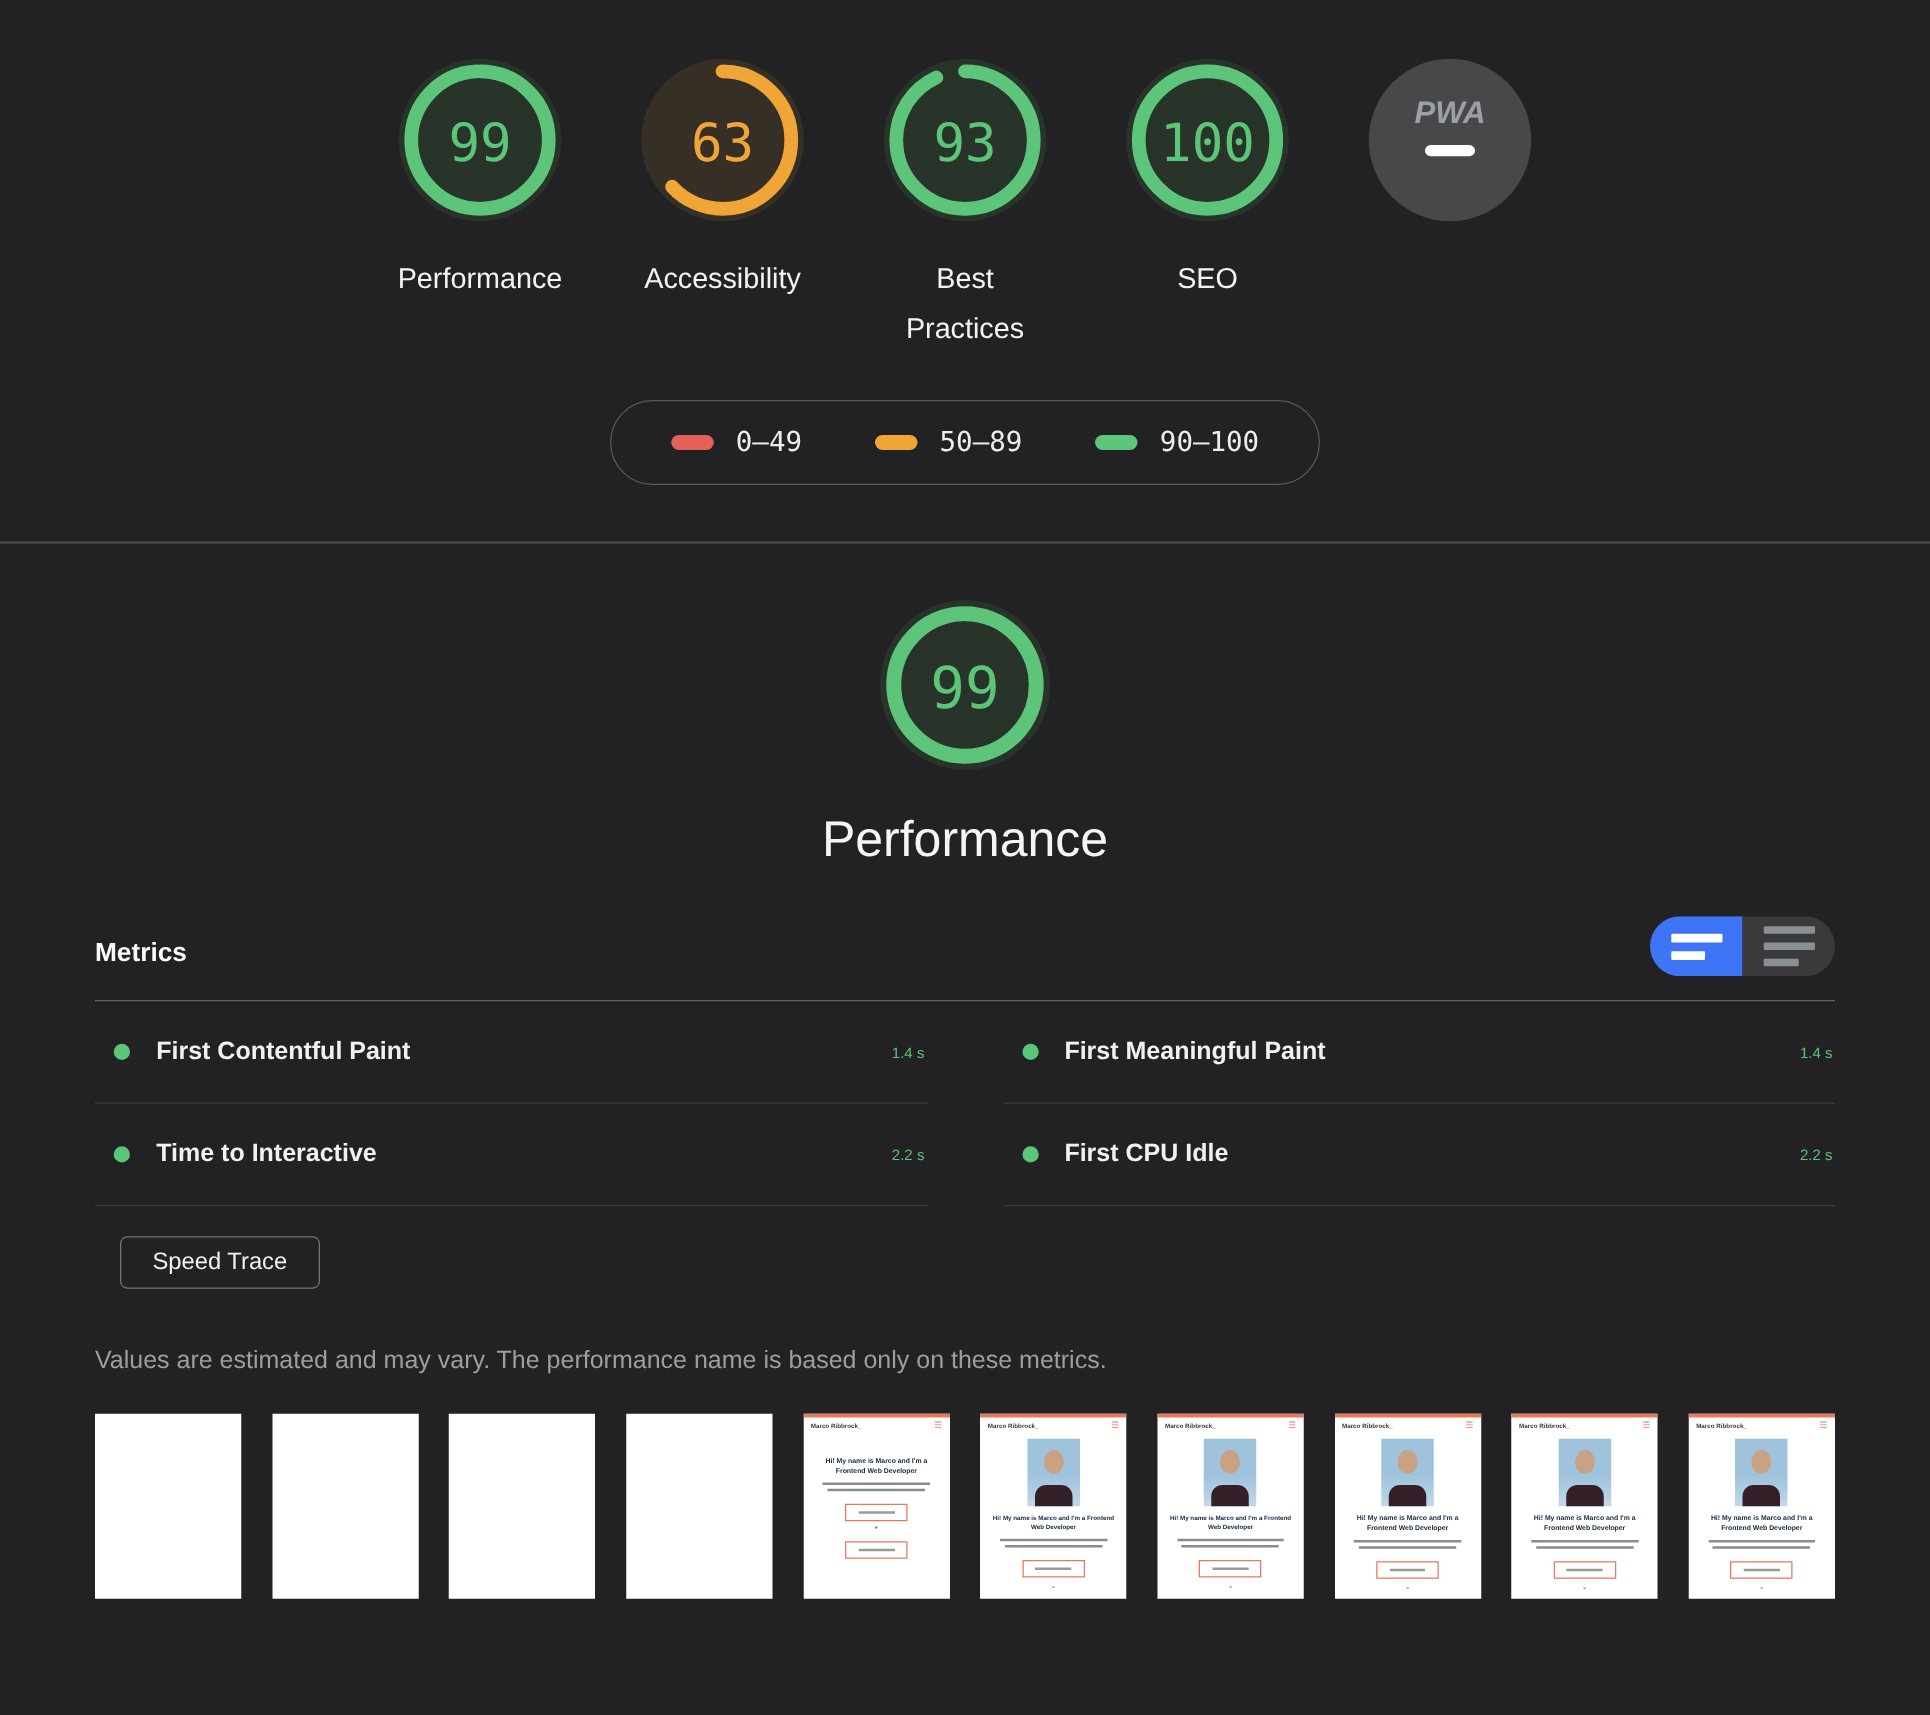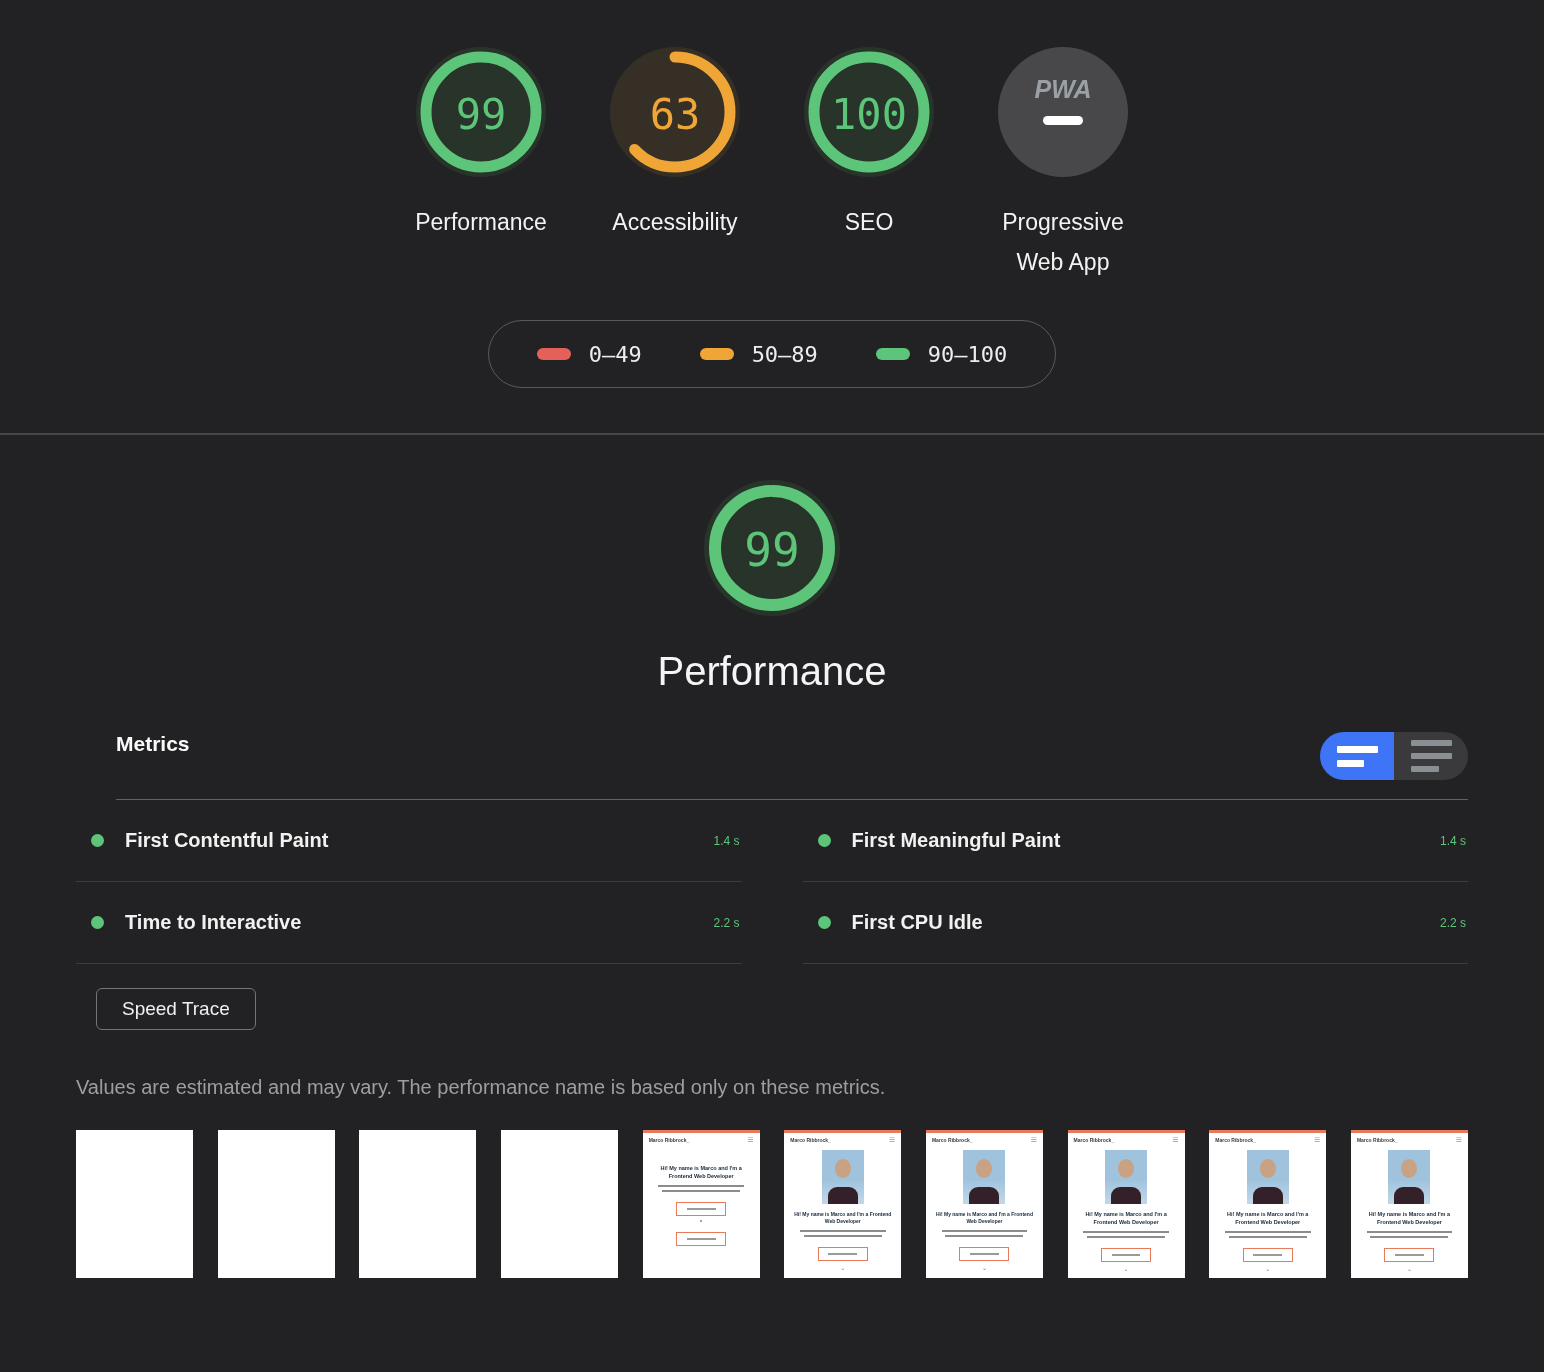--- a/index.html
+++ b/index.html
@@ -28,22 +28,22 @@
 
   .section-divider { margin-top:45px; border:none; border-top:2px solid #48484a; }
 
   
   .perf-hero { padding-top:44px; text-align:center; }
   .perf-title { margin-top:28px; font-size:40px; font-weight:400; color:#f5f5f5; }
 
   
   .metrics-container { width:1392px; margin:38px auto 0; }
   .metrics-header {
-    display:flex; justify-content:space-between; 
-    padding-bottom:19px; border-bottom:1px solid #626262;margin-left:40px;
+    display:flex; justify-content:space-between; align-items:flex-end;
+    padding-bottom:19px; border-bottom:1px solid #626262;
   }
   .metrics-heading { font-size:21px; font-weight:700; color:#fafafa; padding-bottom:6px; }
   .view-toggle { width:148px; height:48px; border-radius:24px; overflow:hidden; display:flex; cursor:pointer; }
   .toggle-half { flex:1; display:flex; flex-direction:column; justify-content:center; align-items:flex-start; padding-left:17px; gap:7px; }
   .toggle-half .bar { height:7px; border-radius:1px; }
   .toggle-left { background:#3e74f6; }
   .toggle-left .bar { background:#ffffff; }
   .toggle-right { background:#3a3a3c; }
   .toggle-right .bar { background:#8a8f94; height:6px; }
 
@@ -103,32 +103,39 @@
       <svg width="132" height="132" viewBox="0 0 132 132">
     <circle cx="66" cy="66" r="65" fill="#352f26"></circle>
     <circle cx="66" cy="66" r="55" fill="none" stroke="#f0a637" stroke-width="11" stroke-linecap="round" stroke-dasharray="217.7123708937727 345.57519189487726" transform="rotate(-90 66 66)"></circle>
     <text x="66" y="68" fill="#f0a637" font-size="42" text-anchor="middle" dominant-baseline="central" font-family="DejaVu Sans Mono, monospace">63</text>
         </svg>
         <div class="gauge-label">Accessibility</div>
       </div>
       <div class="gauge-col">
       <svg width="132" height="132" viewBox="0 0 132 132">
     <circle cx="66" cy="66" r="65" fill="#28342a"></circle>
+    <circle cx="66" cy="66" r="55" fill="none" stroke="#5dc579" stroke-width="11" stroke-linecap="round" stroke-dasharray="321.38492846223585 345.57519189487726" transform="rotate(-90 66 66)"></circle>
+    <text x="66" y="68" fill="#5dc579" font-size="42" text-anchor="middle" dominant-baseline="central" font-family="DejaVu Sans Mono, monospace">93</text>
+        </svg>
+        <div class="gauge-label">Best Practices</div>
+      </div>
+      <div class="gauge-col">
+      <svg width="132" height="132" viewBox="0 0 132 132">
+    <circle cx="66" cy="66" r="65" fill="#28342a"></circle>
     <circle cx="66" cy="66" r="55" fill="none" stroke="#5dc579" stroke-width="11" stroke-linecap="round" stroke-dasharray="345.57519189487726 345.57519189487726" transform="rotate(-90 66 66)"></circle>
     <text x="66" y="68" fill="#5dc579" font-size="42" text-anchor="middle" dominant-baseline="central" font-family="DejaVu Sans Mono, monospace">100</text>
         </svg>
         <div class="gauge-label">SEO</div>
       </div>
       <div class="gauge-col">
       <svg width="132" height="132" viewBox="0 0 132 132">
     <circle cx="66" cy="66" r="65" fill="#48484a"></circle>
     <text x="66" y="52" fill="#9aa0a6" font-size="25" font-weight="bold" font-style="italic" text-anchor="middle" font-family="Liberation Sans, sans-serif">PWA</text>
     <rect x="46" y="70" width="40" height="9" rx="4.5" fill="#ffffff"></rect>
         </svg>
-        <div class="gauge-label">Progressive Web App</div>
       </div>
     </div>
   <div class="legend-wrap">
     <div class="legend-pill" id="legend-pill">
         <div class="legend-item">
      <span class="legend-swatch" style="background:#e4615a"></span>
      <span>0–49</span>
         </div>
         <div class="legend-item">
      <span class="legend-swatch" style="background:#f0a637"></span>

